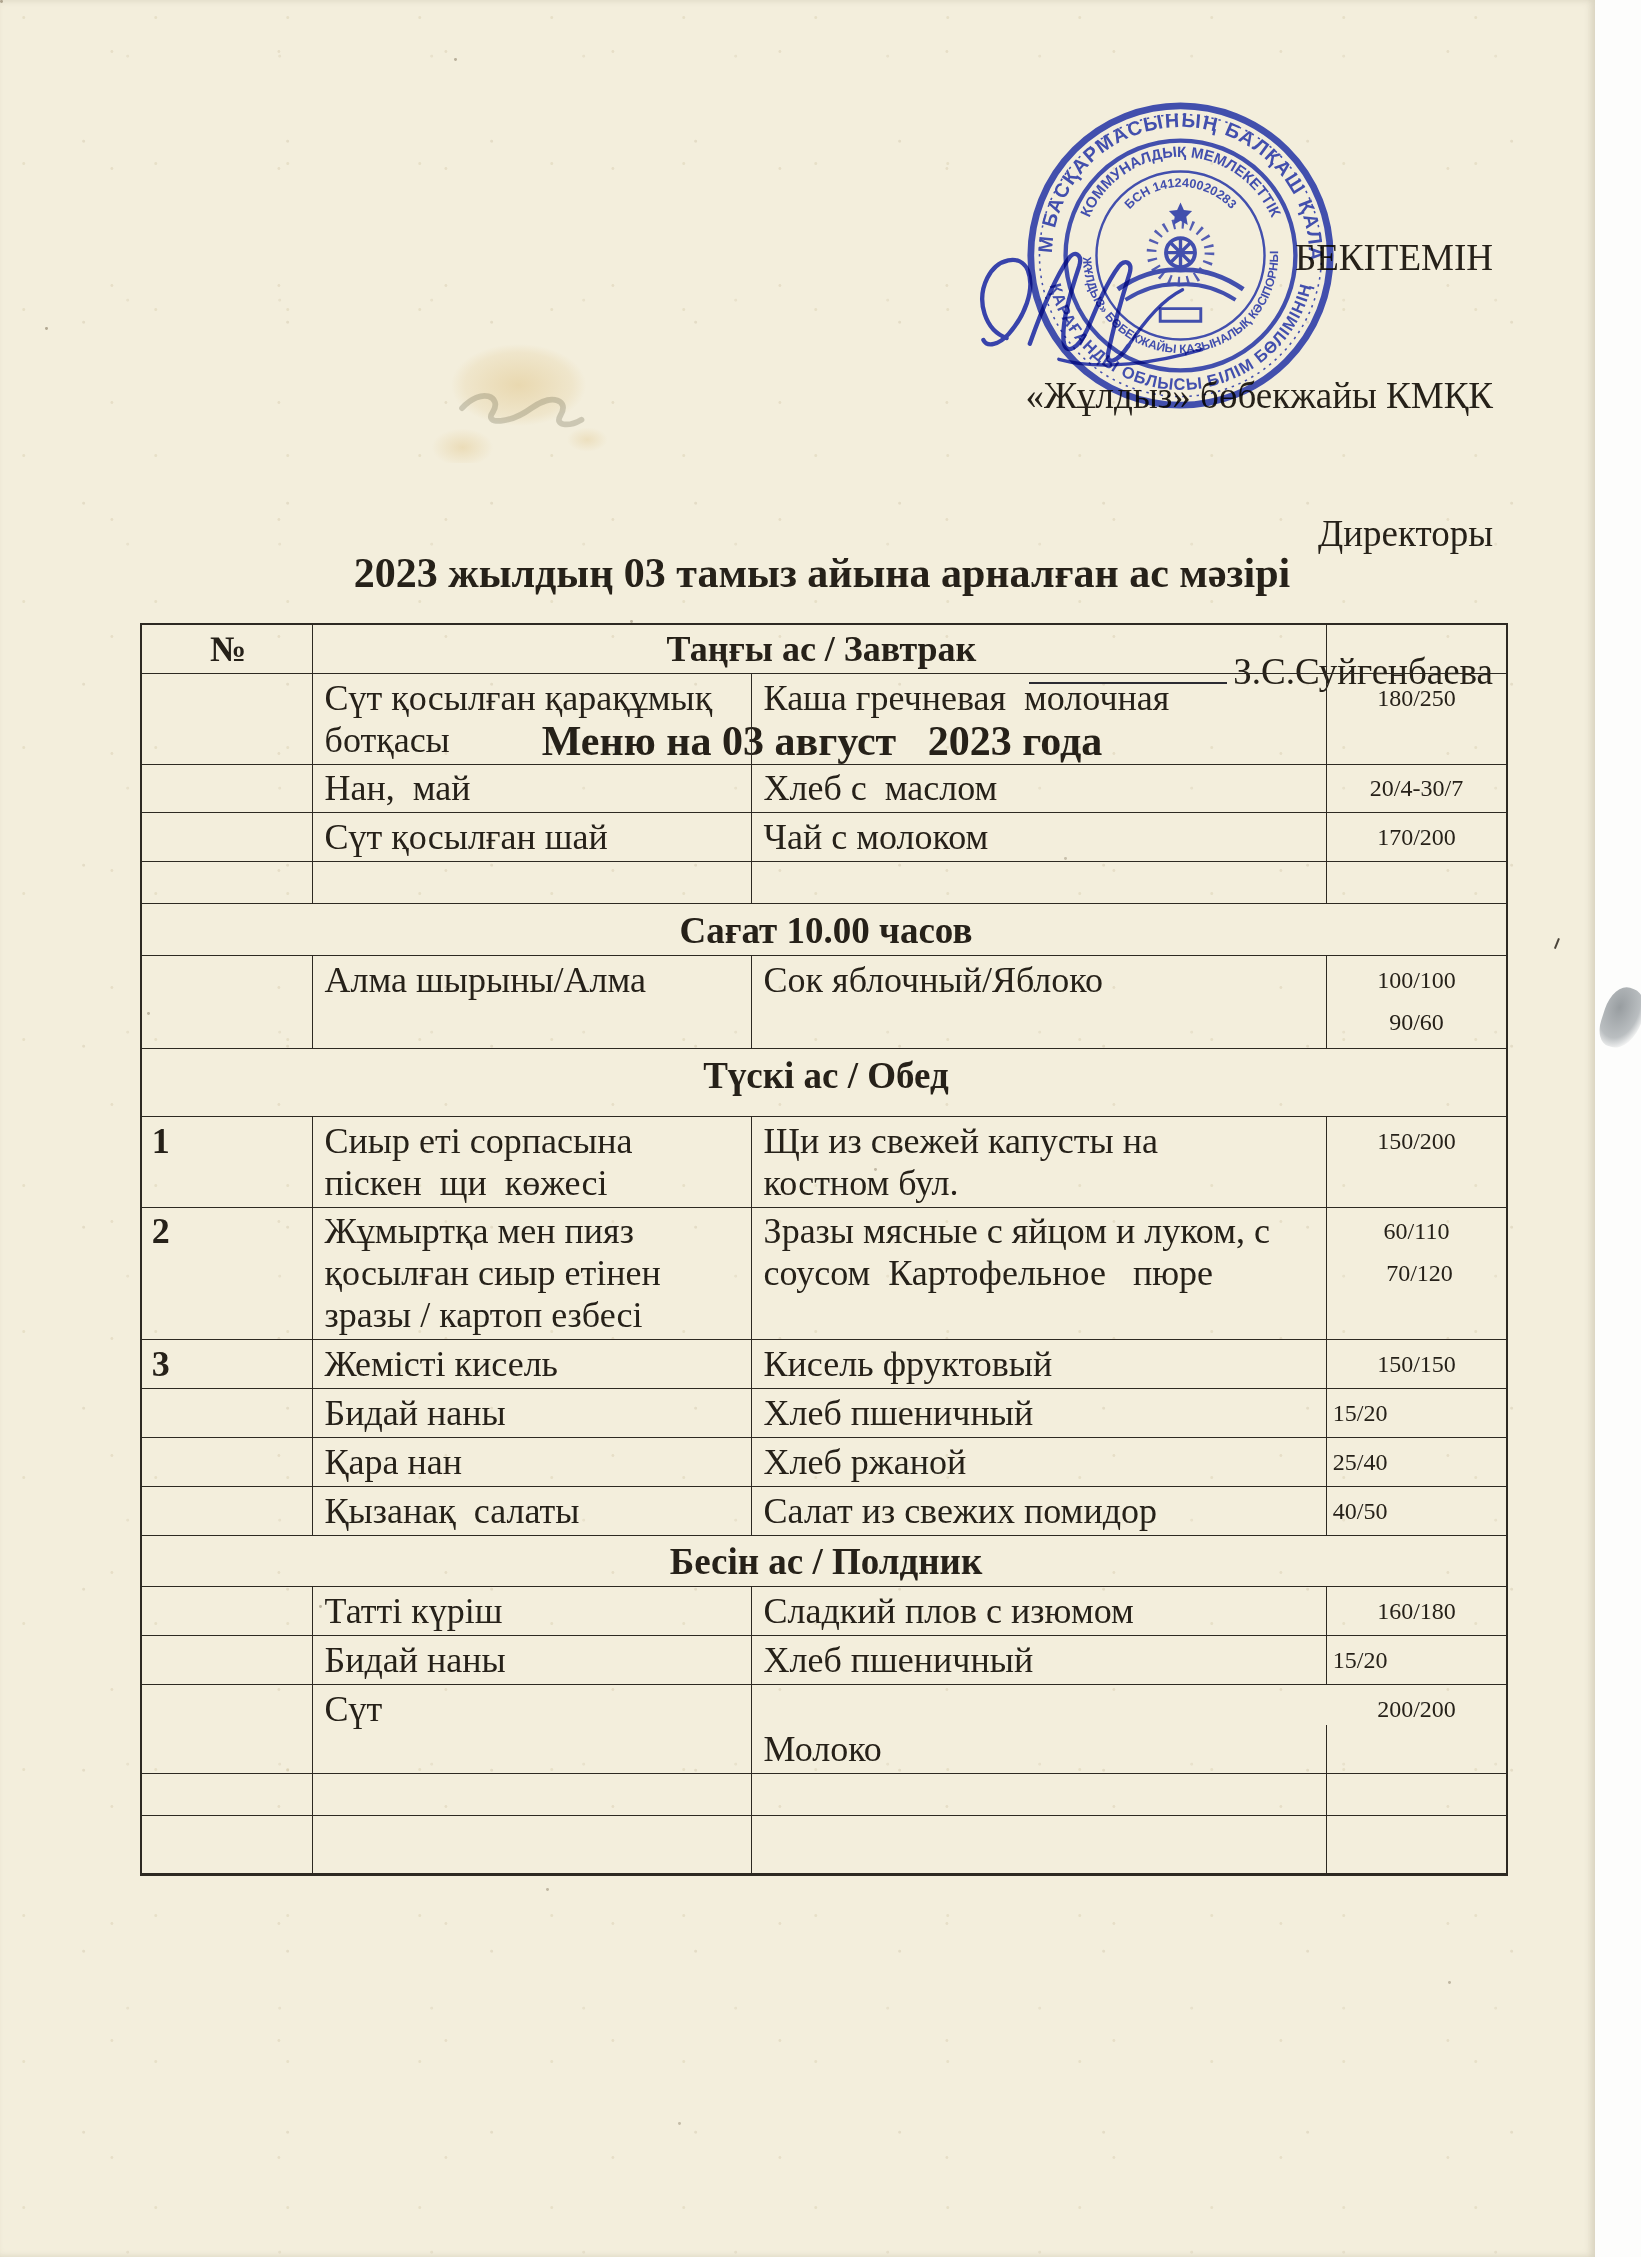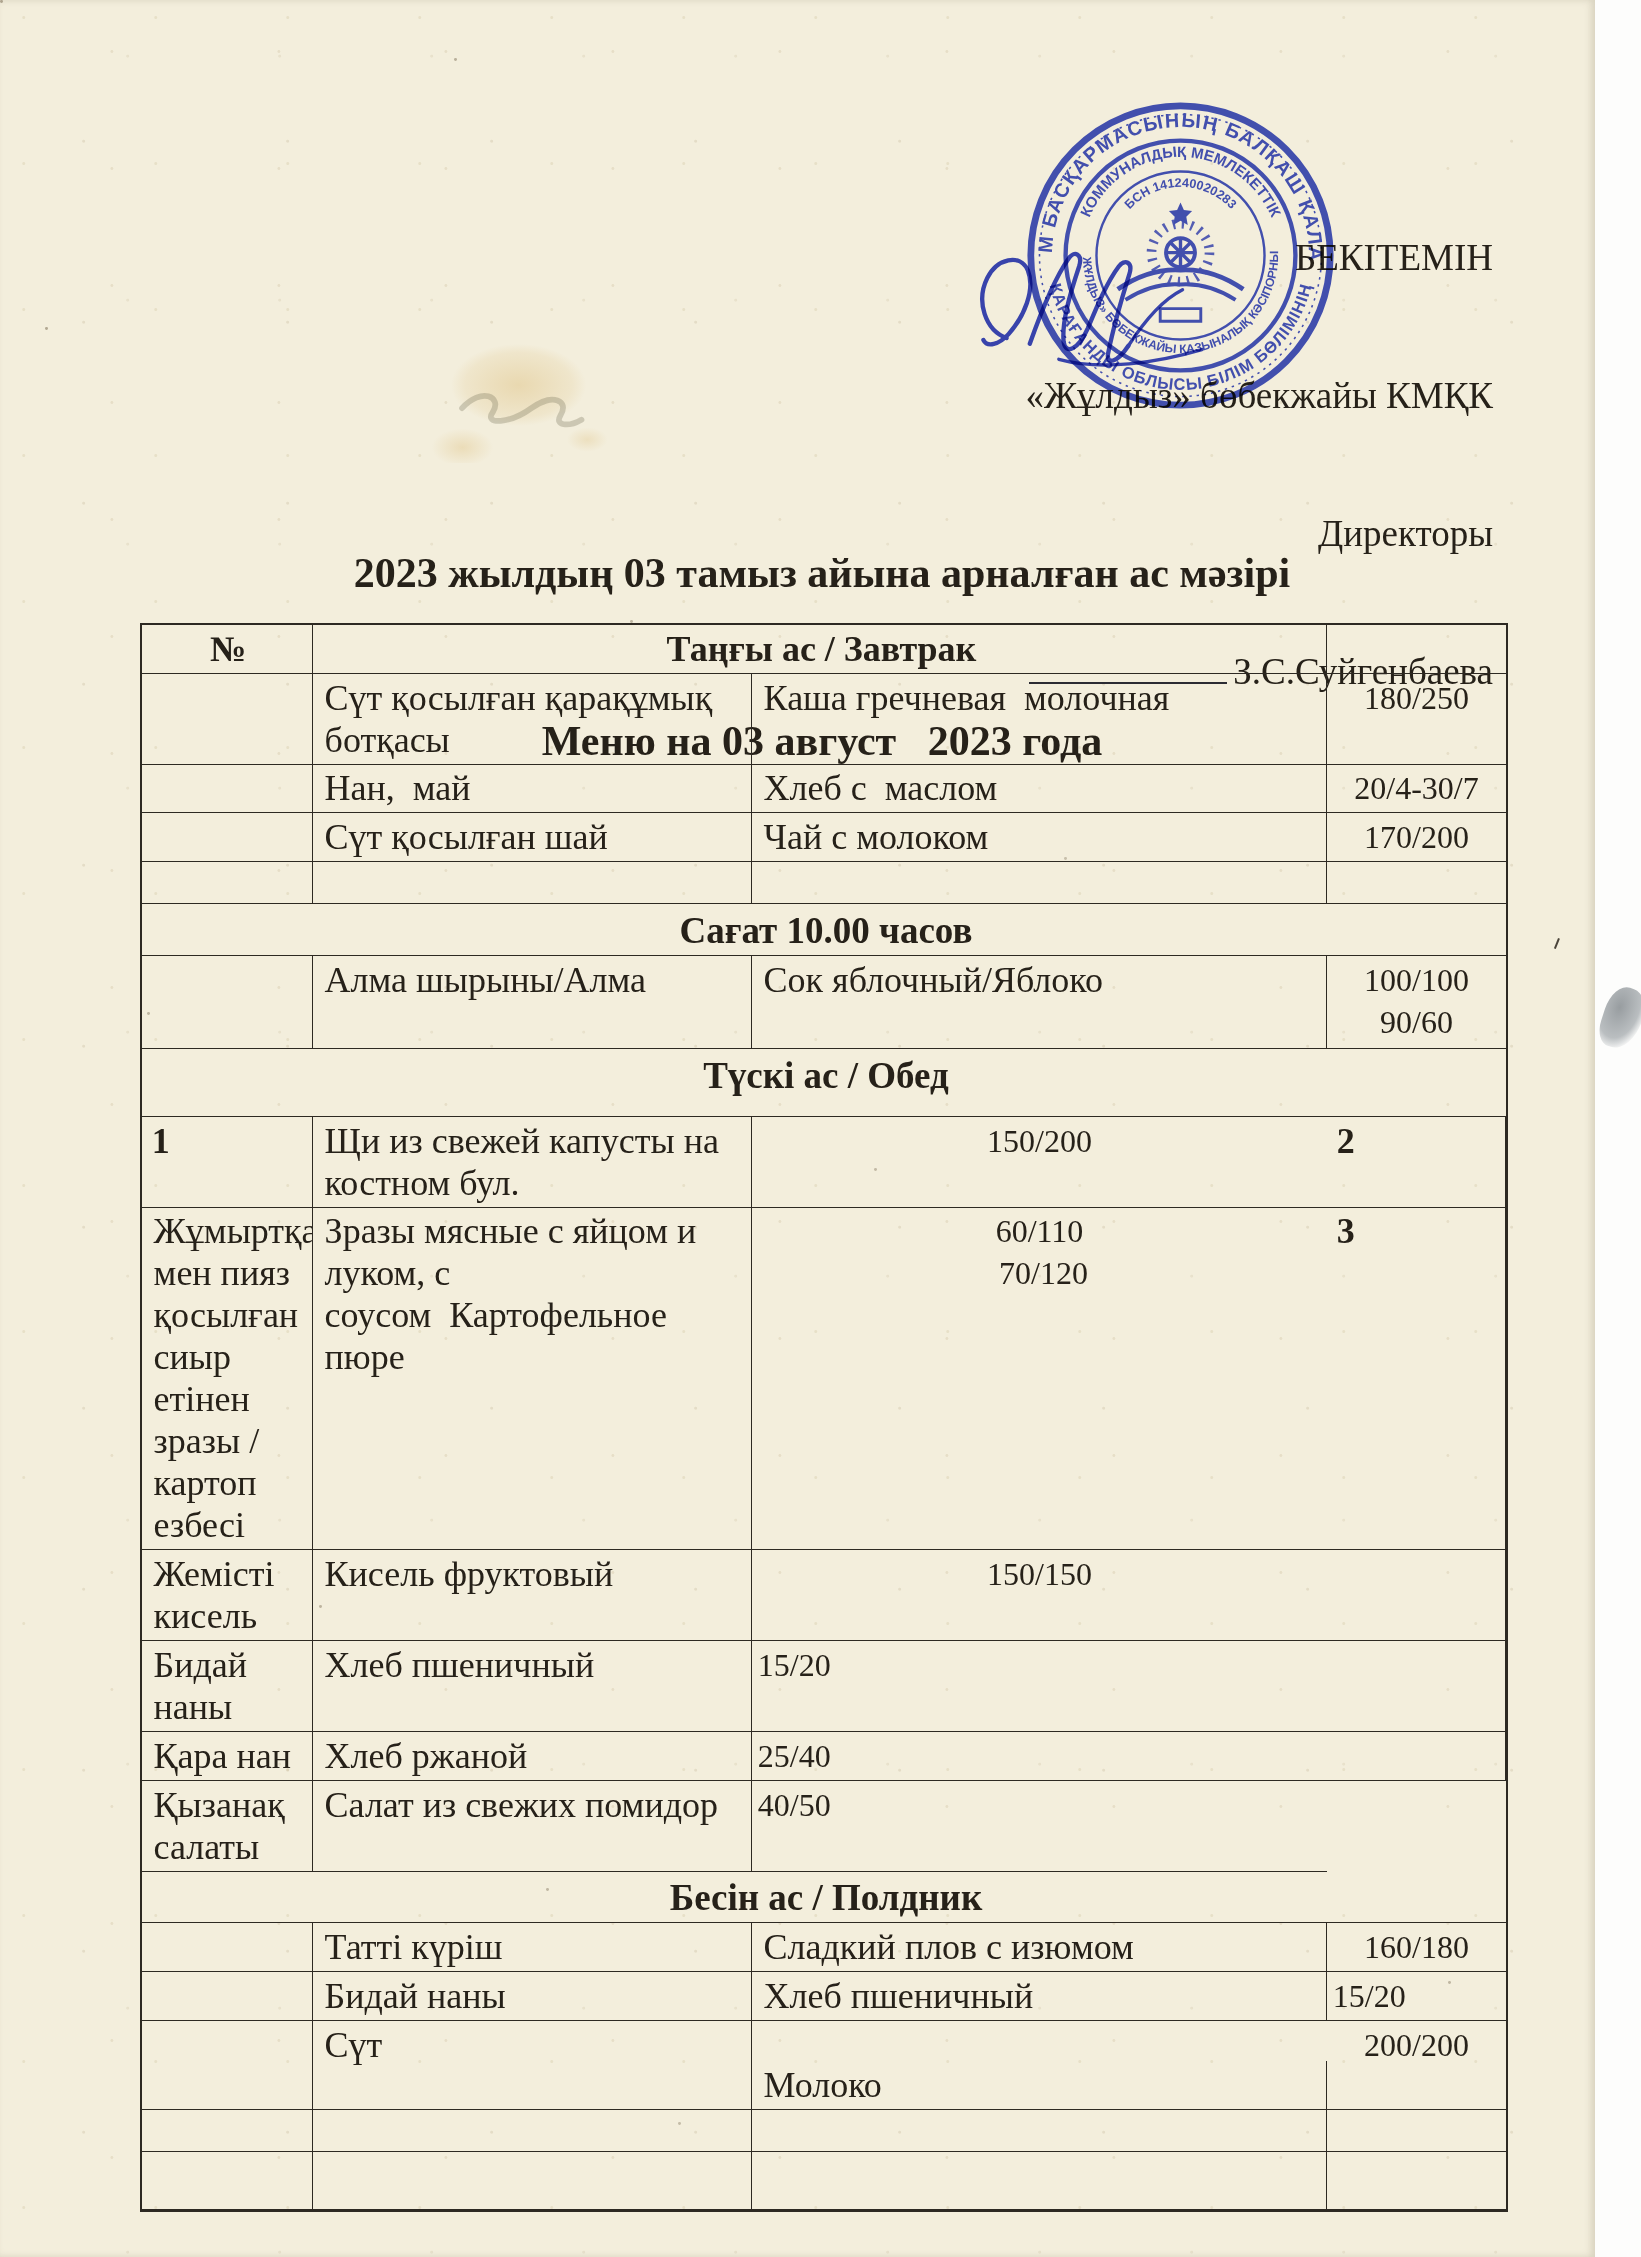--- a/index.html
+++ b/index.html
@@ -44,21 +44,21 @@
     position:absolute;left:140px;top:623px;width:1364px;
     display:grid;grid-template-columns:171px 439px 575px 179px;
     border:2.9px solid #2d2922;
   }
   .cell{
     border-right:1.9px solid #2d2922;border-bottom:1.9px solid #2d2922;
     font-size:36px;line-height:42px;padding:2.9px 7.7px 2.9px 11.6px;
     white-space:pre-wrap;overflow:hidden;box-sizing:border-box;
   }
   .c-num{font-weight:bold;padding-left:9.7px;}
-  .c-portion{border-right:none;text-align:center;padding-left:5.8px;padding-right:5.8px;font-size:32px;}
+  .c-portion{border-right:none;text-align:center;padding-left:5.8px;padding-right:5.8px;font-size:24px;}
   .p-right{text-align:left;padding-right:26px;}
   .c-head{font-weight:bold;text-align:center;}
   .c-span2{grid-column:2/4;}
   .c-section{
     grid-column:1/-1;border-right:none;text-align:center;
     font-weight:bold;font-size:37px;padding-top:5.8px;
   }
   
   .stain{position:absolute;left:425px;top:333px;width:208px;height:130px;pointer-events:none;
     background:
@@ -181,20 +181,22 @@
         <div class="cell c-ru" style="min-height: 42px;"></div>
         <div class="cell c-portion" style="min-height: 42px;"></div>
         <div class="cell c-section" style="min-height: 48px;">Сағат 10.00 часов</div>
         <div class="cell c-num" style="min-height: 93px;"></div>
         <div class="cell c-kk" style="min-height: 93px;">Алма шырыны/Алма</div>
         <div class="cell c-ru" style="min-height: 93px;">Сок яблочный/Яблоко</div>
         <div class="cell c-portion" style="min-height: 93px;">100/100
 90/60</div>
         <div class="cell c-section" style="min-height: 68px;">Түскі ас / Обед</div>
         <div class="cell c-num">1</div>
+        <div class="cell c-kk">Сиыр еті сорпасына
+піскен  щи  көжесі</div>
         <div class="cell c-ru">Щи из свежей капусты на
 костном бул.</div>
         <div class="cell c-portion">150/200</div>
         <div class="cell c-num">2</div>
         <div class="cell c-kk">Жұмыртқа мен пияз
 қосылған сиыр етінен
 зразы / картоп езбесі</div>
         <div class="cell c-ru">Зразы мясные с яйцом и луком, с
 соусом  Картофельное   пюре</div>
         <div class="cell c-portion">60/110

